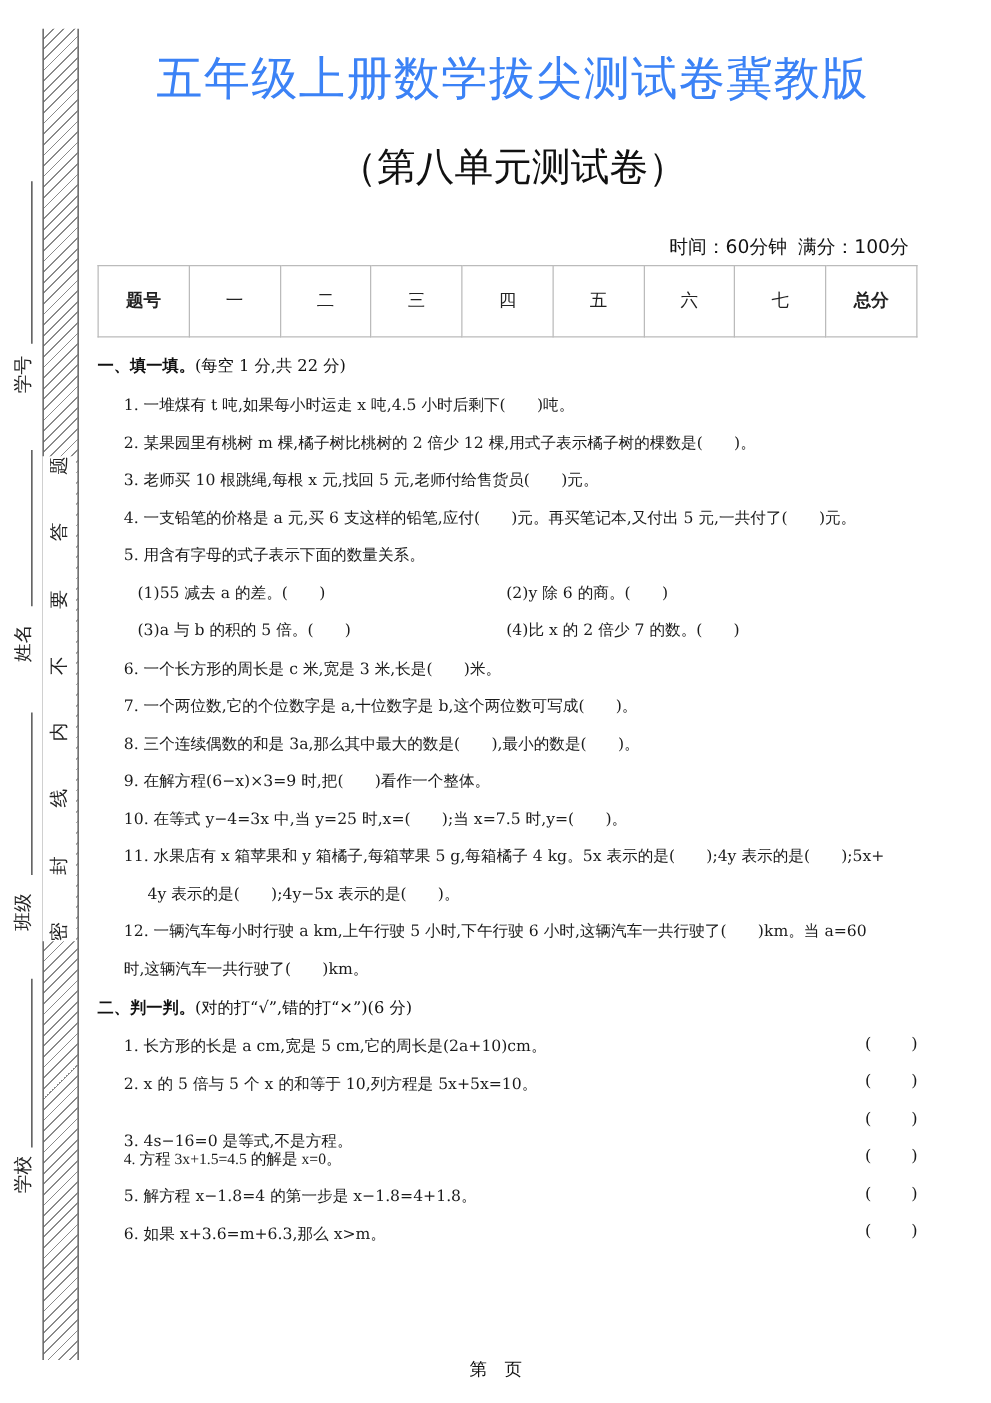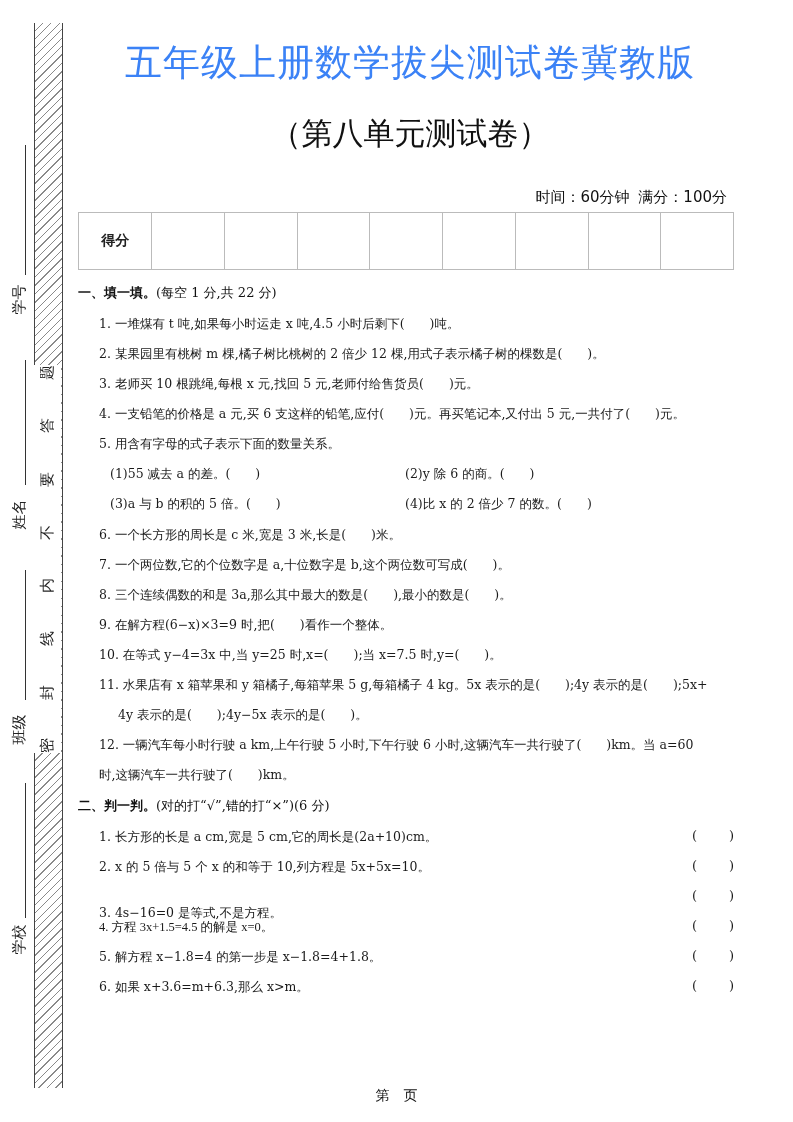--- a/index.html
+++ b/index.html
@@ -96,30 +96,30 @@
 
 <div class="title">五年级上册数学拔尖测试卷冀教版</div>
 <div class="subtitle">（第八单元测试卷）</div>
 <div class="meta">
   <span>时间：60分钟</span>
   <span>满分：100分</span>
 </div>
 
 <table class="score">
   <tbody>
-  <tr>
-    <td>得分</td>
-    <td></td>
-    <td></td>
-    <td></td>
-    <td></td>
-    <td></td>
-    <td></td>
-    <td></td>
-    <td></td>
+      <tr>
+    <td>题号</td>
+    <td style="font-weight:normal">一</td>
+    <td style="font-weight:normal">二</td>
+    <td style="font-weight:normal">三</td>
+    <td style="font-weight:normal">四</td>
+    <td style="font-weight:normal">五</td>
+    <td style="font-weight:normal">六</td>
+    <td style="font-weight:normal">七</td>
+    <td>总分</td>
   </tr>
 </tbody>
   </table>
 
 <div class="section" style="top:284px;">
   <span>一、填一填。</span><span class="note">(每空 1 分,共 22 分)</span>
 </div>
 <div class="q" style="top:316px;">1. 一堆煤有 t 吨,如果每小时运走 x 吨,4.5 小时后剩下(　　)吨。</div>
 <div class="q" style="top:346px;">2. 某果园里有桃树 m 棵,橘子树比桃树的 2 倍少 12 棵,用式子表示橘子树的棵数是(　　)。</div>
 <div class="q" style="top:376px;">3. 老师买 10 根跳绳,每根 x 元,找回 5 元,老师付给售货员(　　)元。</div>

